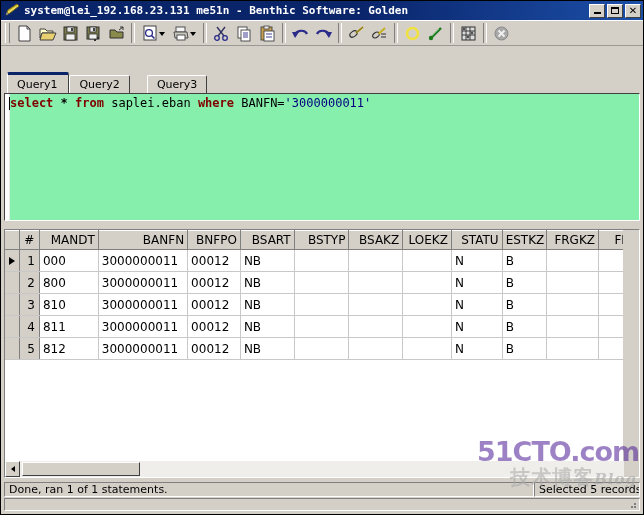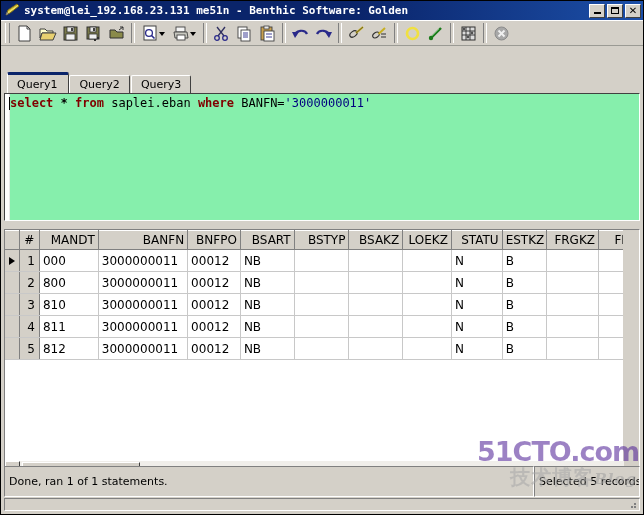--- a/index.html
+++ b/index.html
@@ -152,21 +152,21 @@
     padding: 0 9px;
     display: flex;
     align-items: center;
     background: #d4d0c8;
     border-top: 1px solid #ffffff;
     border-left: 1px solid #ffffff;
     border-right: 1px solid #404040;
     font-family: "DejaVu Sans", sans-serif;
     font-size: 11px;
     color: #000;
-    margin-right: 1px;
+    margin-right: 17px;
     border-radius: 2px 2px 0 0;
     cursor: default;
     box-sizing: border-box;
   }
   .tab.active {
     height: 21px;
     background: #d4d0c8;
     font-weight: normal;
     border-top: 3px solid #0a246a;
     z-index: 2;
@@ -333,21 +333,21 @@
   .corner-box {
     position: absolute;
     right: 0; bottom: 0; width: 15px; height: 16px;
     background: #d4d0c8;
   }
 
   
   .statusbar {
     position: absolute;
     left: 3px; right: 3px; bottom: 17px;
-    height: 31px;
+    height: 15px;
     display: flex;
     align-items: stretch;
     gap: 0;
   }
   .status-pane {
     border-top: 1px solid #808080;
     border-left: 1px solid #808080;
     border-right: 1px solid #ffffff;
     border-bottom: 1px solid #ffffff;
     background: #d4d0c8;

